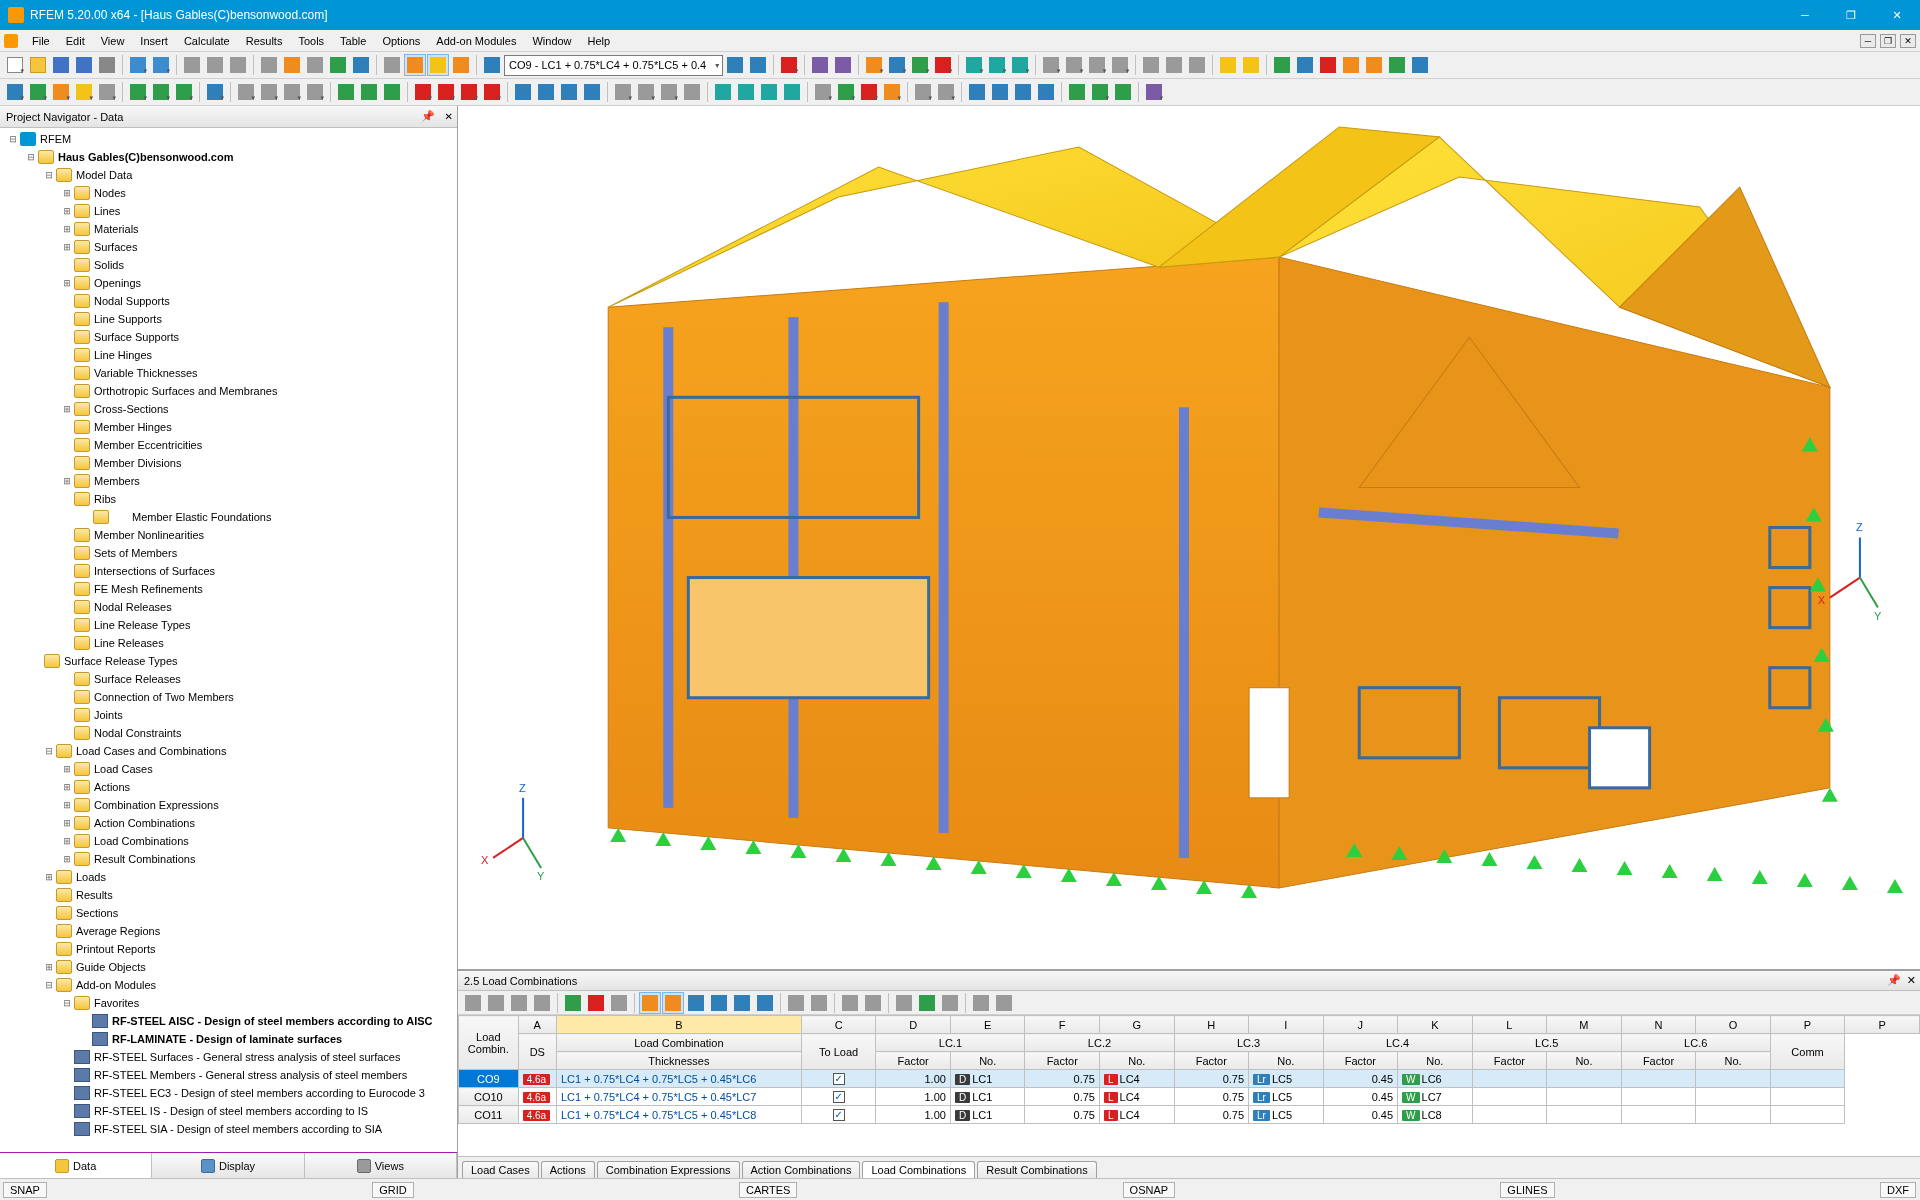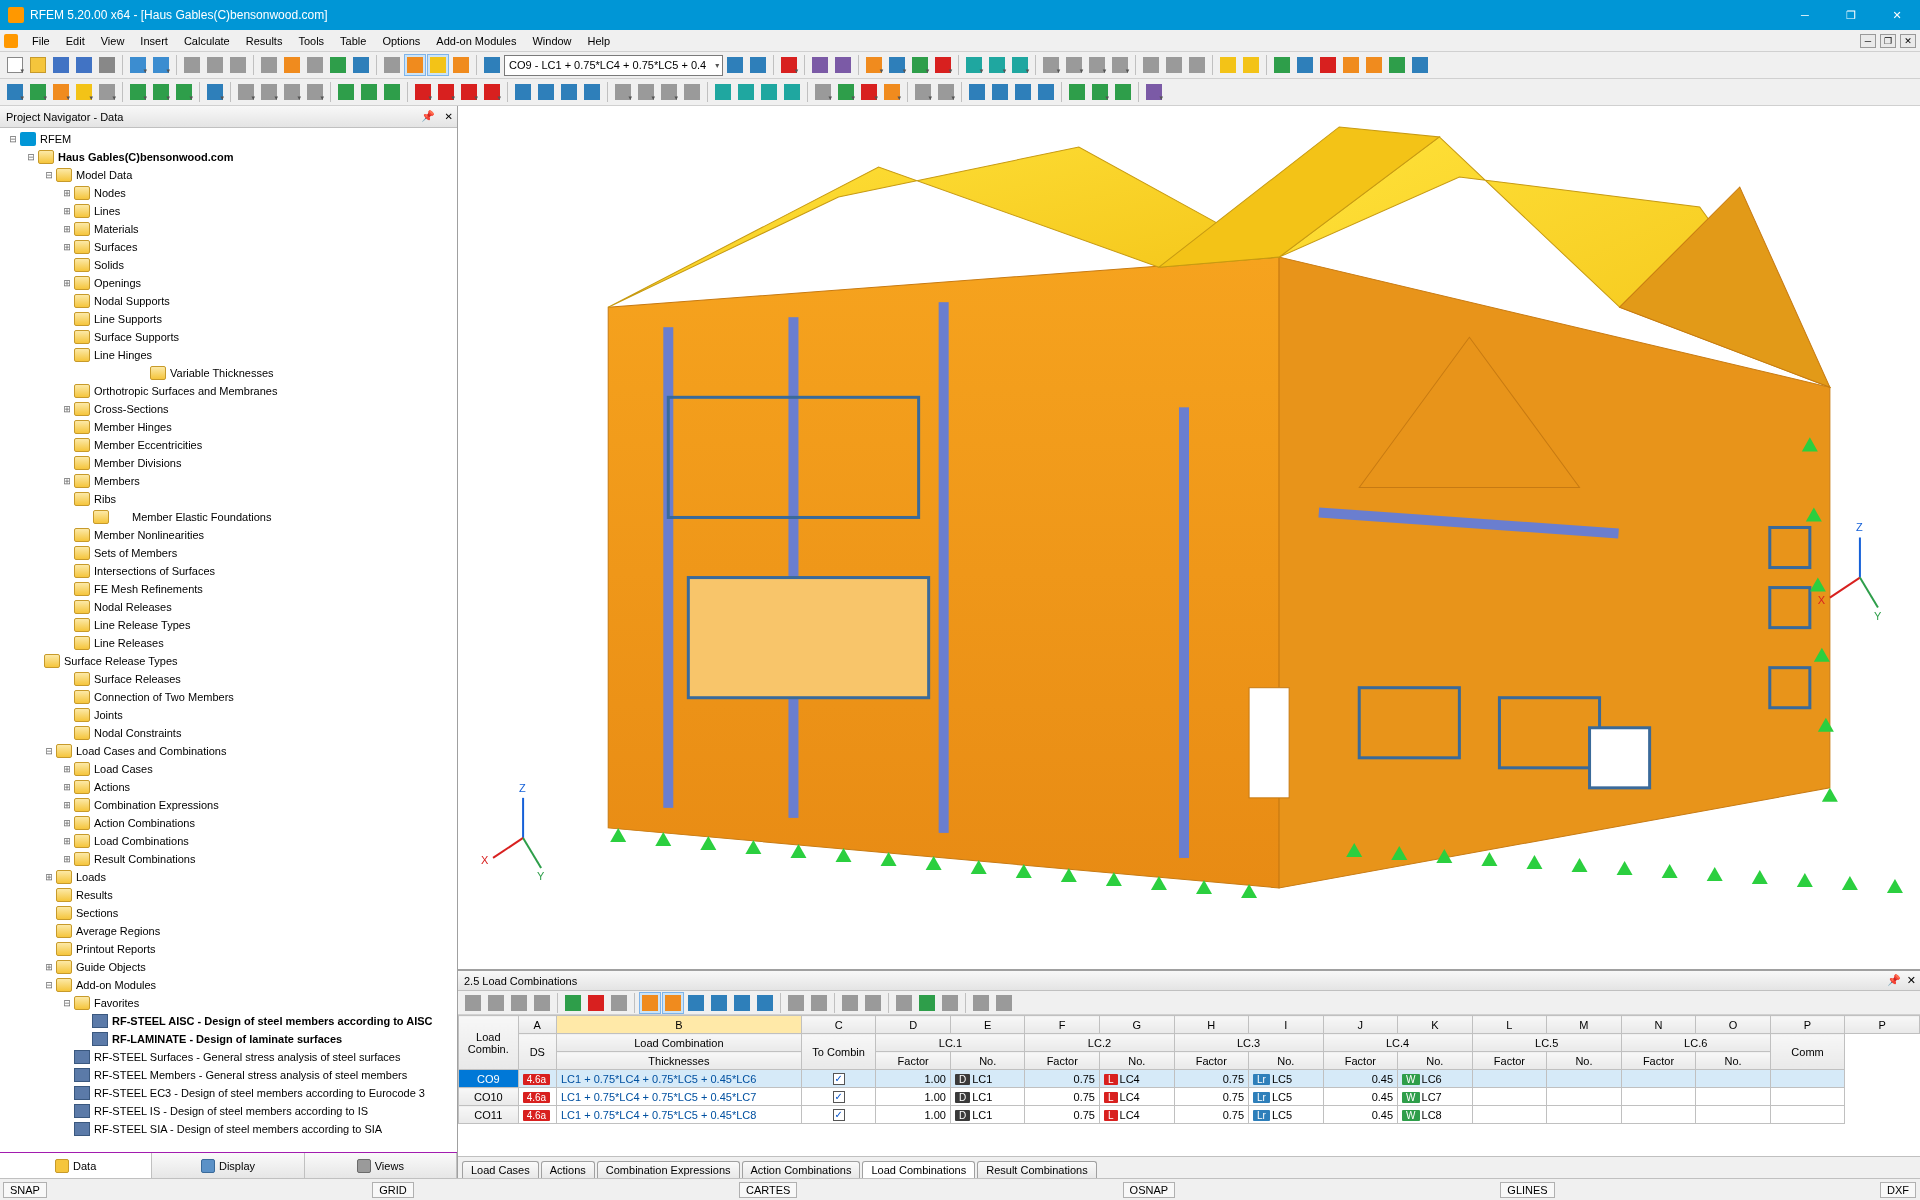--- a/index.html
+++ b/index.html
@@ -496,21 +496,21 @@
         <div class="node" style="padding-left: 60px;">
           <span class="twisty leaf">▪</span>
           <span class="nicon folder"></span>
           <span class="lbl">Surface Supports</span>
         </div>
         <div class="node" style="padding-left: 60px;">
           <span class="twisty leaf">▪</span>
           <span class="nicon folder"></span>
           <span class="lbl">Line Hinges</span>
         </div>
-        <div class="node" style="padding-left: 88px; margin-left: 48px;">
+        <div class="node" style="padding-left: 60px;">
           <span class="twisty leaf">▪</span>
           <span class="nicon folder"></span>
           <span class="lbl">Variable Thicknesses</span>
         </div>
         <div class="node" style="padding-left: 60px;">
           <span class="twisty leaf">▪</span>
           <span class="nicon folder"></span>
           <span class="lbl">Orthotropic Surfaces and Membranes</span>
         </div>
         <div class="node" style="padding-left: 60px;">
@@ -956,21 +956,21 @@
                 <th>L</th>
                 <th>M</th>
                 <th>N</th>
                 <th>O</th>
                 <th>P</th>
                 <th>P</th>
               </tr>
             <tr id="grouprow">
                 <th rowspan="2">DS</th>
                 <th>Load Combination</th>
-                <th rowspan="2">To Combin</th>
+                <th rowspan="2">To Load</th>
                 <th colspan="2">LC.1</th>
                 <th colspan="2">LC.2</th>
                 <th colspan="2">LC.3</th>
                 <th colspan="2">LC.4</th>
                 <th colspan="2">LC.5</th>
                 <th colspan="2">LC.6</th>
                 <th rowspan="2">Comm</th>
               </tr>
             <tr id="headrow">
                 <th>Thicknesses</th>

